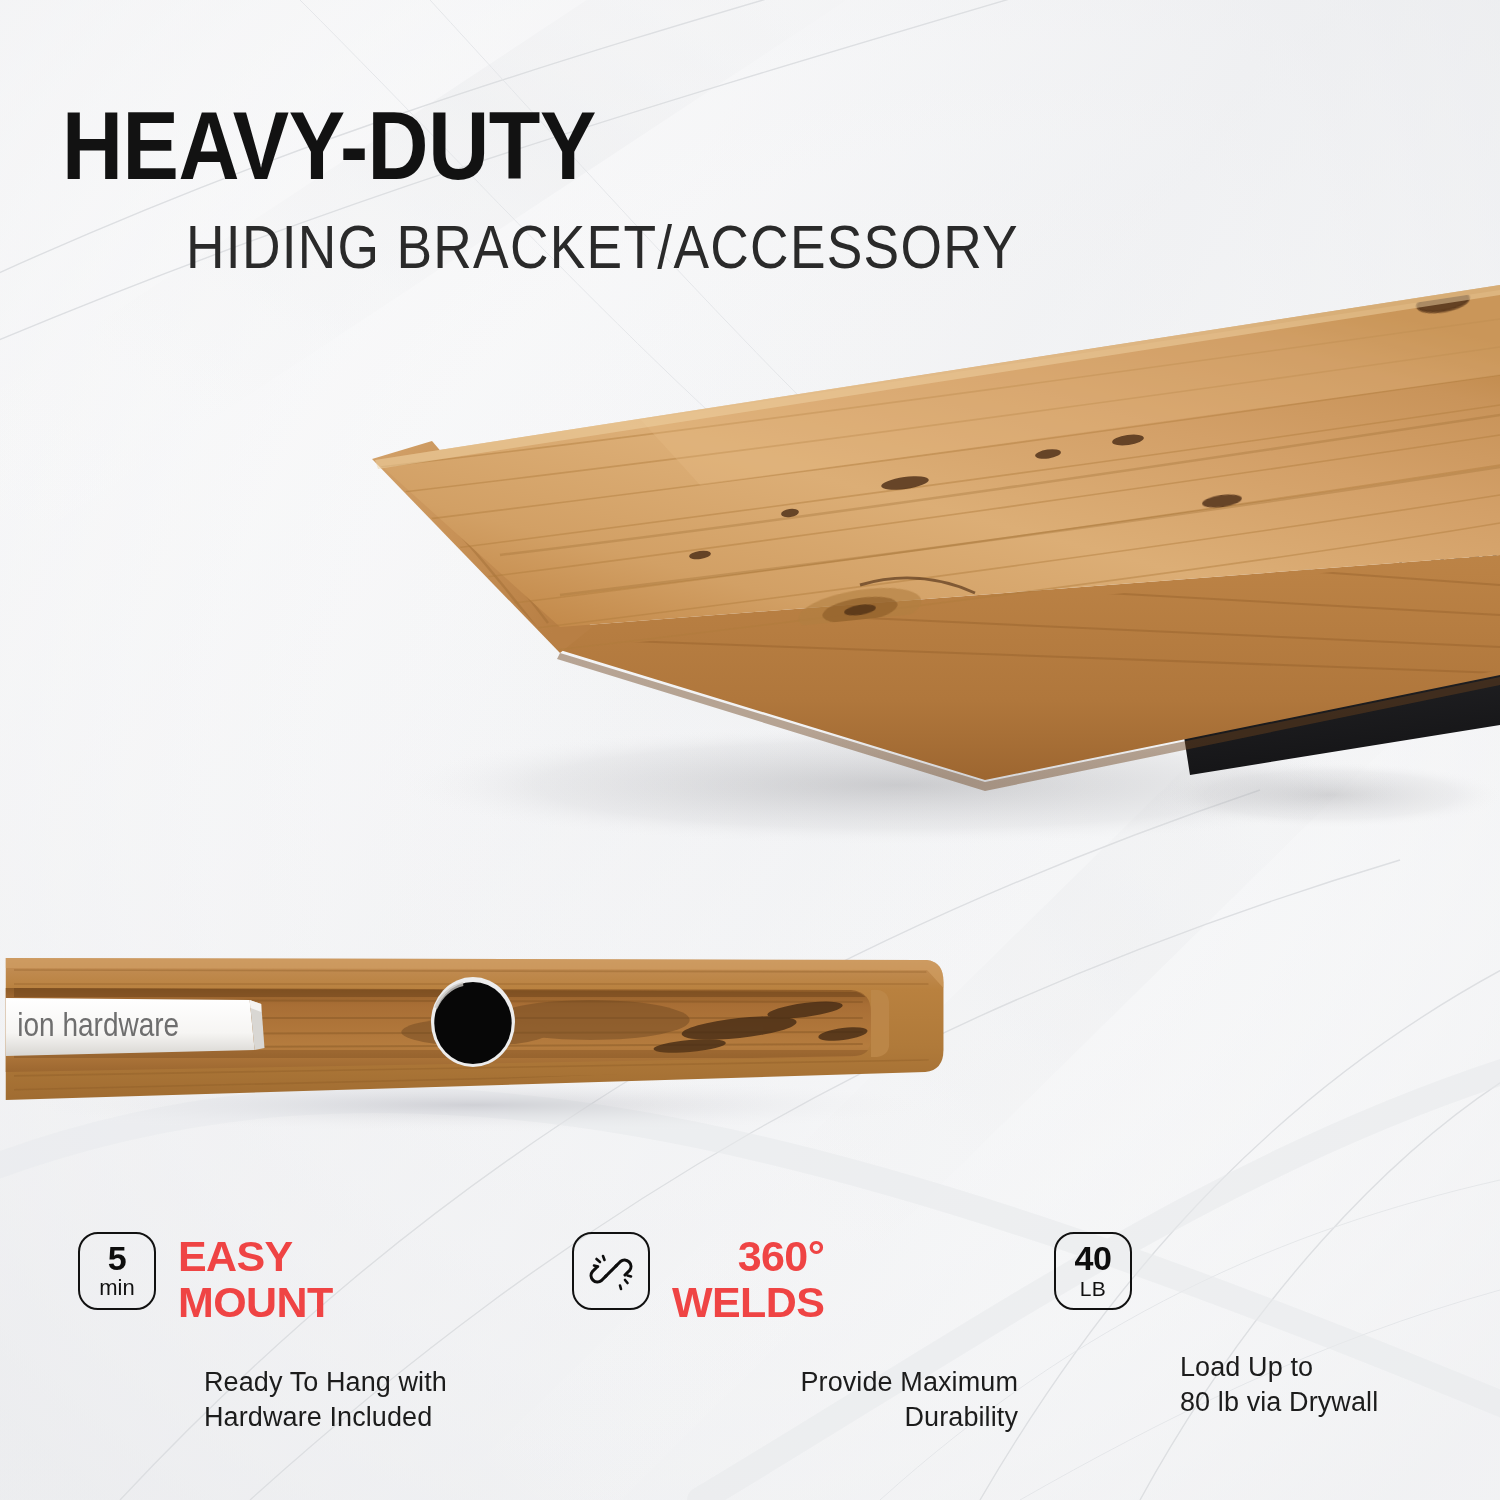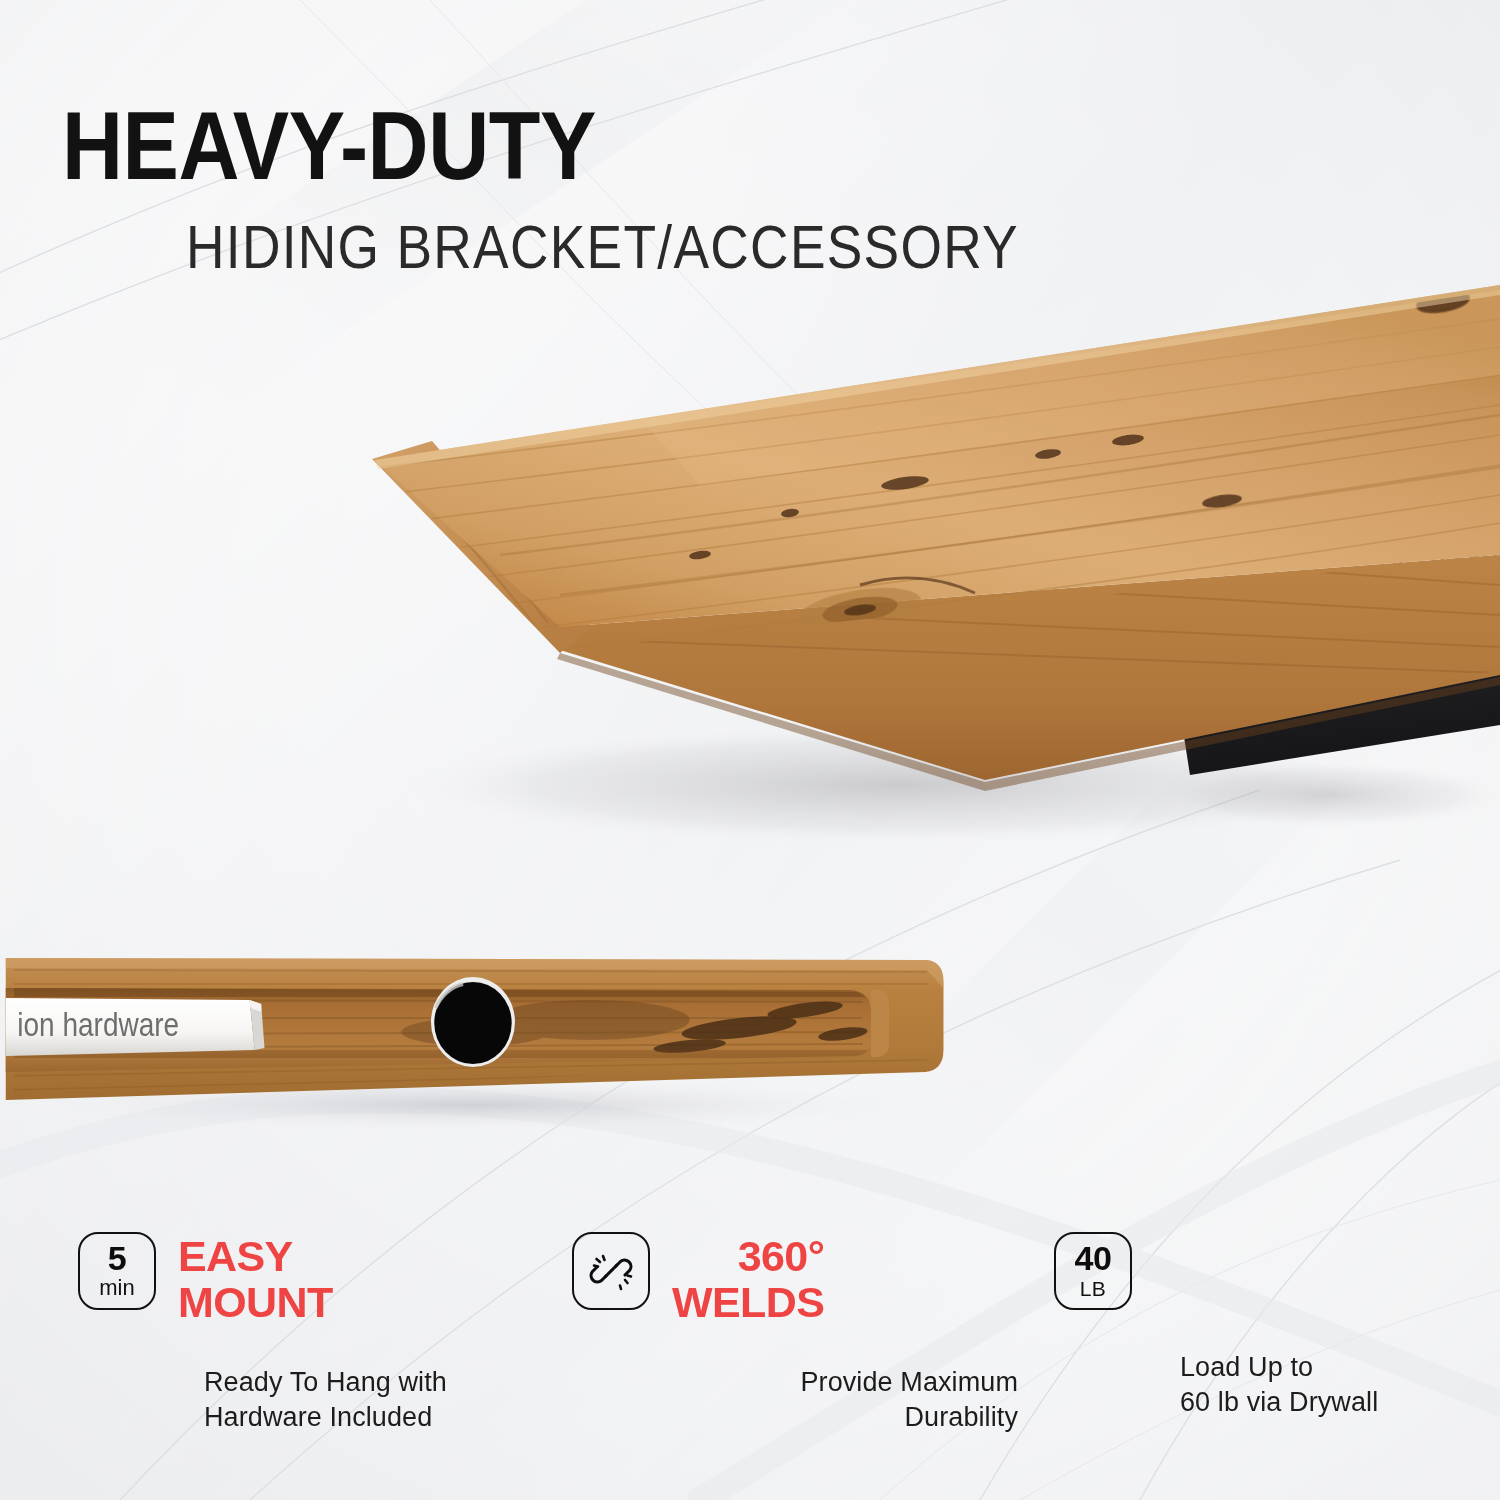--- a/index.html
+++ b/index.html
@@ -414,16 +414,16 @@
   </div>
 
   <div class="feature">
     <div class="feat-head">
       <div class="badge">
         <span class="badge-num">40</span>
         <span class="badge-unit small">LB</span>
       </div>
     </div>
     <div class="feat-desc">Load Up to
-60 lb via Drywall</div>
+80 lb via Drywall</div>
   </div>
 
 </div>
 
 </body></html>

